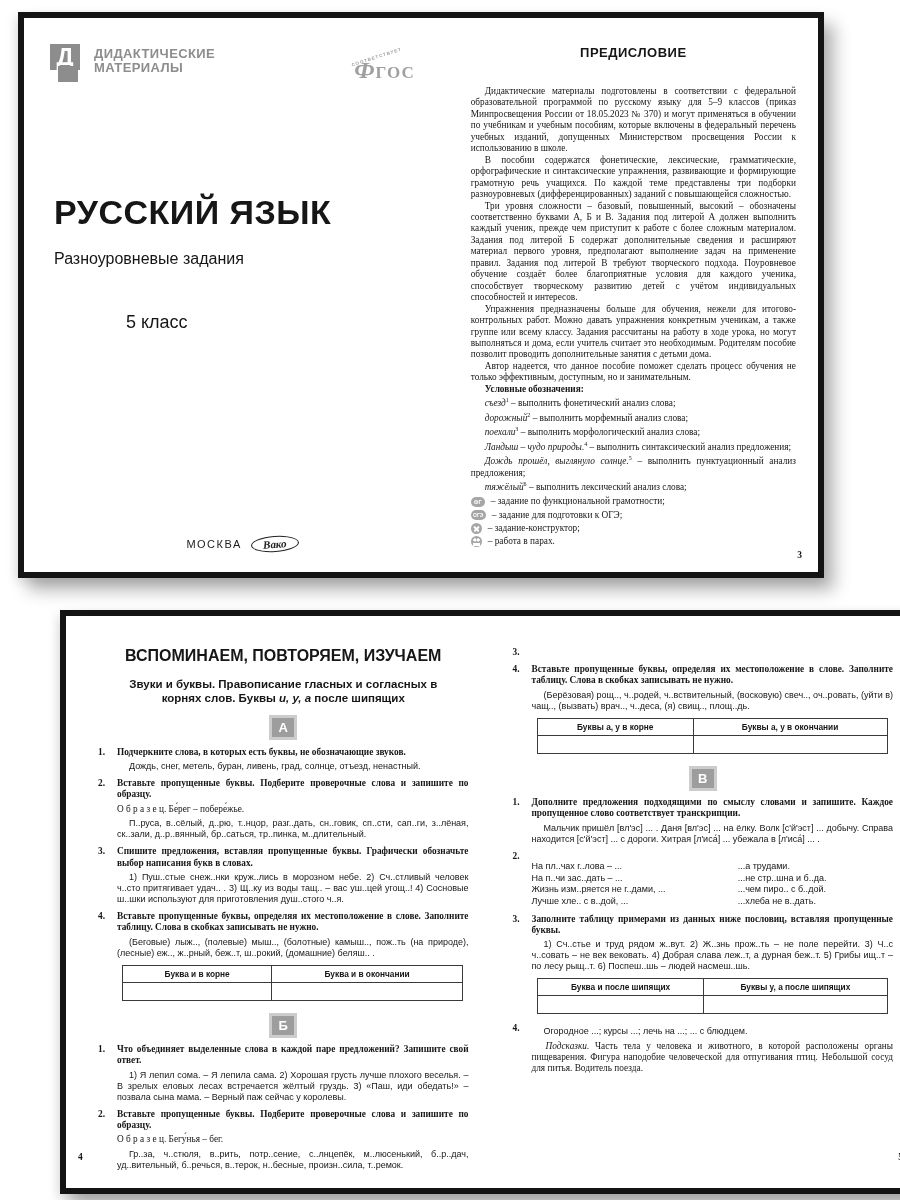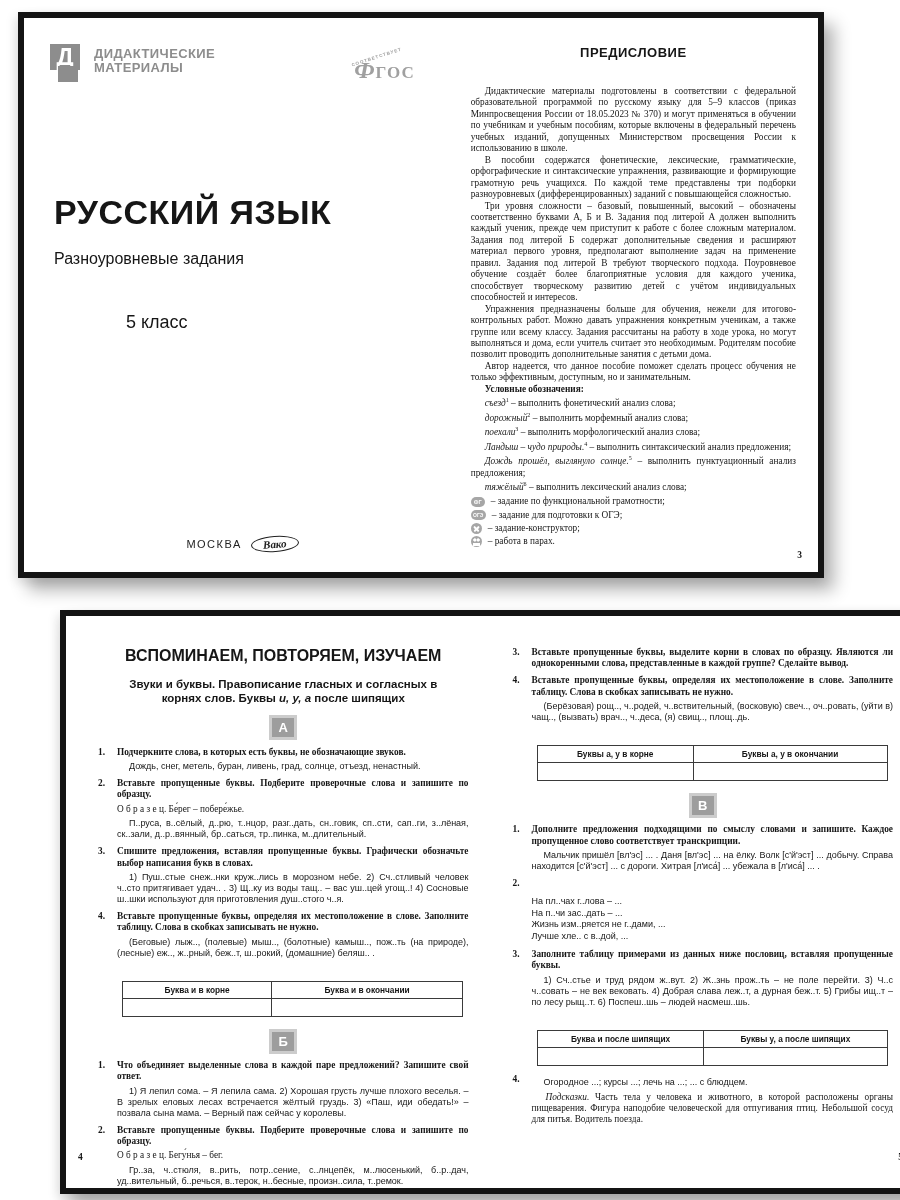--- a/index.html
+++ b/index.html
@@ -75,24 +75,24 @@
   .topic{font:bold 11.5px/14px "Liberation Sans",sans-serif;text-align:center;margin:0 24px;}
   .topic .em{font-style:italic;}
   .lvl-badge{width:22px;height:19px;margin:10px auto 4px;background:#9d9d9d;border:3px solid #cccccc;
     color:#fff;font:bold 13px/19px "Liberation Sans",sans-serif;text-align:center;}
   .exercise{display:flex;gap:6px;margin-top:6.5px;}
   .ex-num{flex:0 0 13px;font:bold 9.4px/11.2px "Liberation Serif",serif;text-align:left;}
   .ex-content{flex:1;min-width:0;}
   .ex-task{font:600 9.3px/11.2px "Liberation Serif",serif;text-align:justify;margin:0;}
   .ex-example{font:9.3px/11.2px "Liberation Serif",serif;margin:3px 0 0;}
   .ex-body{font:9px/11px "Liberation Sans",sans-serif;text-align:justify;text-indent:12px;margin:3px 0 0;}
-  .pairs{display:flex;gap:12px;font:9px/11.6px "Liberation Sans",sans-serif;margin-top:18px;align-items:center;}
+  .pairs{display:flex;gap:12px;font:9px/11.6px "Liberation Sans",sans-serif;margin-top:10px;align-items:center;}
   .pcol-left{flex:1.25;}
   .pcol-right{flex:1;}
-  .fill-table{width:97%;border-collapse:collapse;margin:22px auto 2px;}
+  .fill-table{width:97%;border-collapse:collapse;margin:6px auto 2px;}
   .fill-table th{border:1px solid #3a3a3a;font:bold 8.3px "Liberation Sans",sans-serif;
     text-align:center;padding:3px 2px;}
   .fill-table td{border:1px solid #3a3a3a;height:15px;}
   .ex-hint{font:9.3px/11.2px "Liberation Serif",serif;text-align:justify;text-indent:14px;margin:4px 0 0;}
   .ex-hint .lead{font-style:italic;}
 </style>
 </head>
 <body>
 
 <div class="spread" id="spread1">
@@ -229,21 +229,20 @@
           </div>
         </div>
       </div>
     <span class="pgnum" id="pg4">4</span>
   </div>
   <div class="s2-right">
     <div id="sec-right">
         <div class="exercise">
           <span class="ex-num">3.</span>
           <div class="ex-content">
-            <p class="ex-task">Вставьте пропущенные буквы, выделите корни в словах по образцу. Являются ли однокоренными слова, представленные в каждой группе? Сделайте вывод.</p>
           </div>
         </div>
         <div class="exercise">
           <span class="ex-num">4.</span>
           <div class="ex-content">
             <p class="ex-task">Вставьте пропущенные буквы, определяя их местоположение в слове. Заполните таблицу. Слова в скобках записывать не нужно.</p>
             <p class="ex-body">(Берёзовая) рощ.., ч..родей, ч..вствительный, (восковую) свеч.., оч..ровать, (уйти в) чащ.., (вызвать) врач.., ч..деса, (я) свищ.., площ..дь.</p>
             <table class="fill-table">
               <thead>
                 <tr>
@@ -271,20 +270,26 @@
         <div class="exercise">
           <span class="ex-num">2.</span>
           <div class="ex-content">
             <div class="pairs">
               <div class="pcol-left">
                 <div>На пл..чах г..лова – ...</div>
                 <div>На п..чи зас..дать – ...</div>
                 <div>Жизнь изм..ряется не г..дами, ...</div>
                 <div>Лучше хле.. с в..дой, ...</div>
               </div>
+              <div class="pcol-right">
+                <div>...а трудами.</div>
+                <div>...не стр..шна и б..да.</div>
+                <div>...чем пиро.. с б..дой.</div>
+                <div>...хлеба не в..дать.</div>
+              </div>
             </div>
           </div>
         </div>
         <div class="exercise">
           <span class="ex-num">3.</span>
           <div class="ex-content">
             <p class="ex-task">Заполните таблицу примерами из данных ниже пословиц, вставляя пропущенные буквы.</p>
             <p class="ex-body">1) Сч..стье и труд рядом ж..вут. 2) Ж..знь прож..ть – не поле перейти. 3) Ч..с ч..совать – не век вековать. 4) Добрая слава леж..т, а дурная беж..т. 5) Грибы ищ..т – по лесу рыщ..т. 6) Поспеш..шь – людей насмеш..шь.</p>
             <table class="fill-table">
               <thead>

